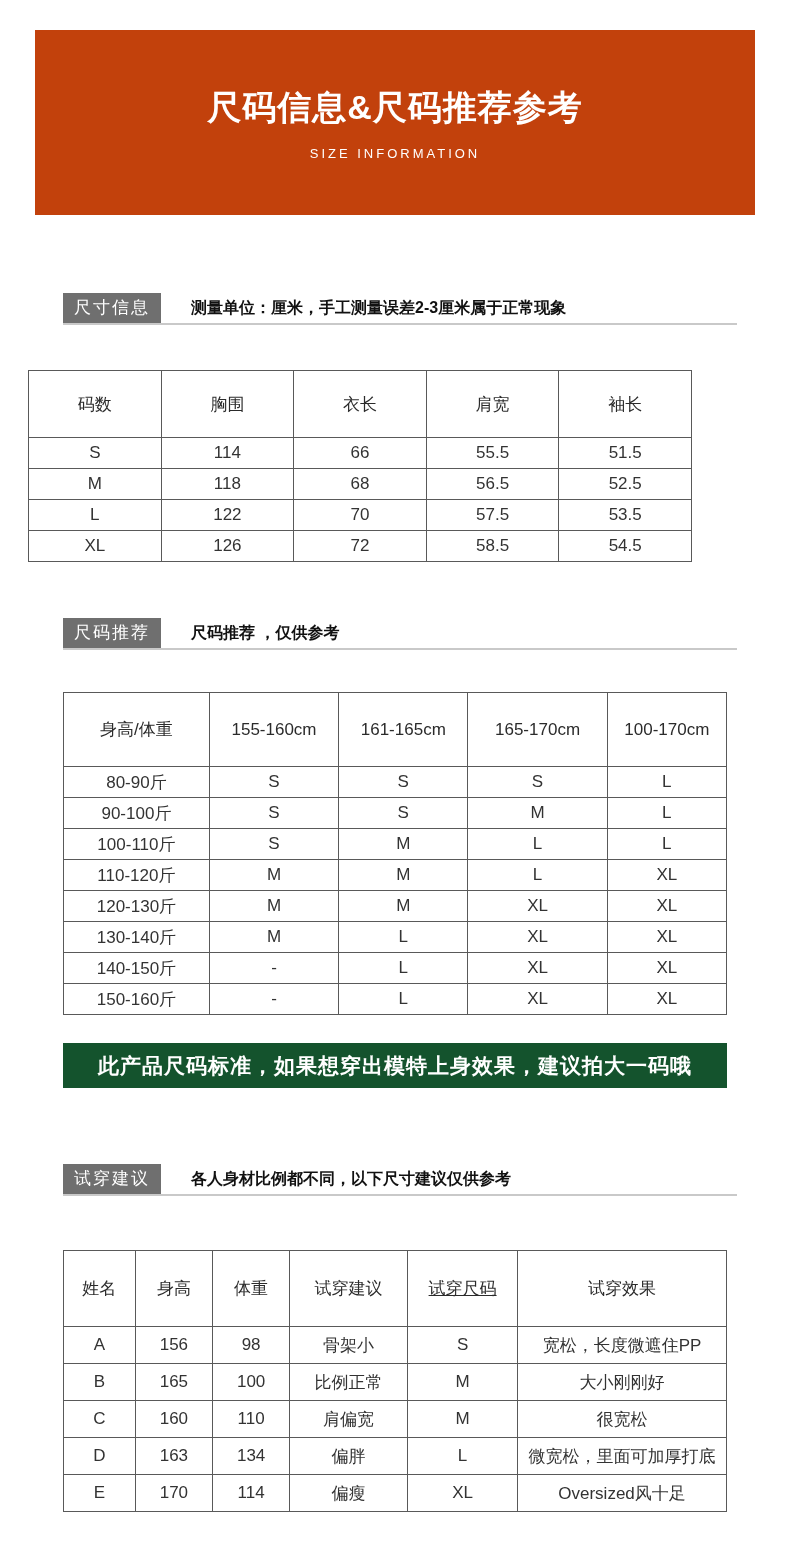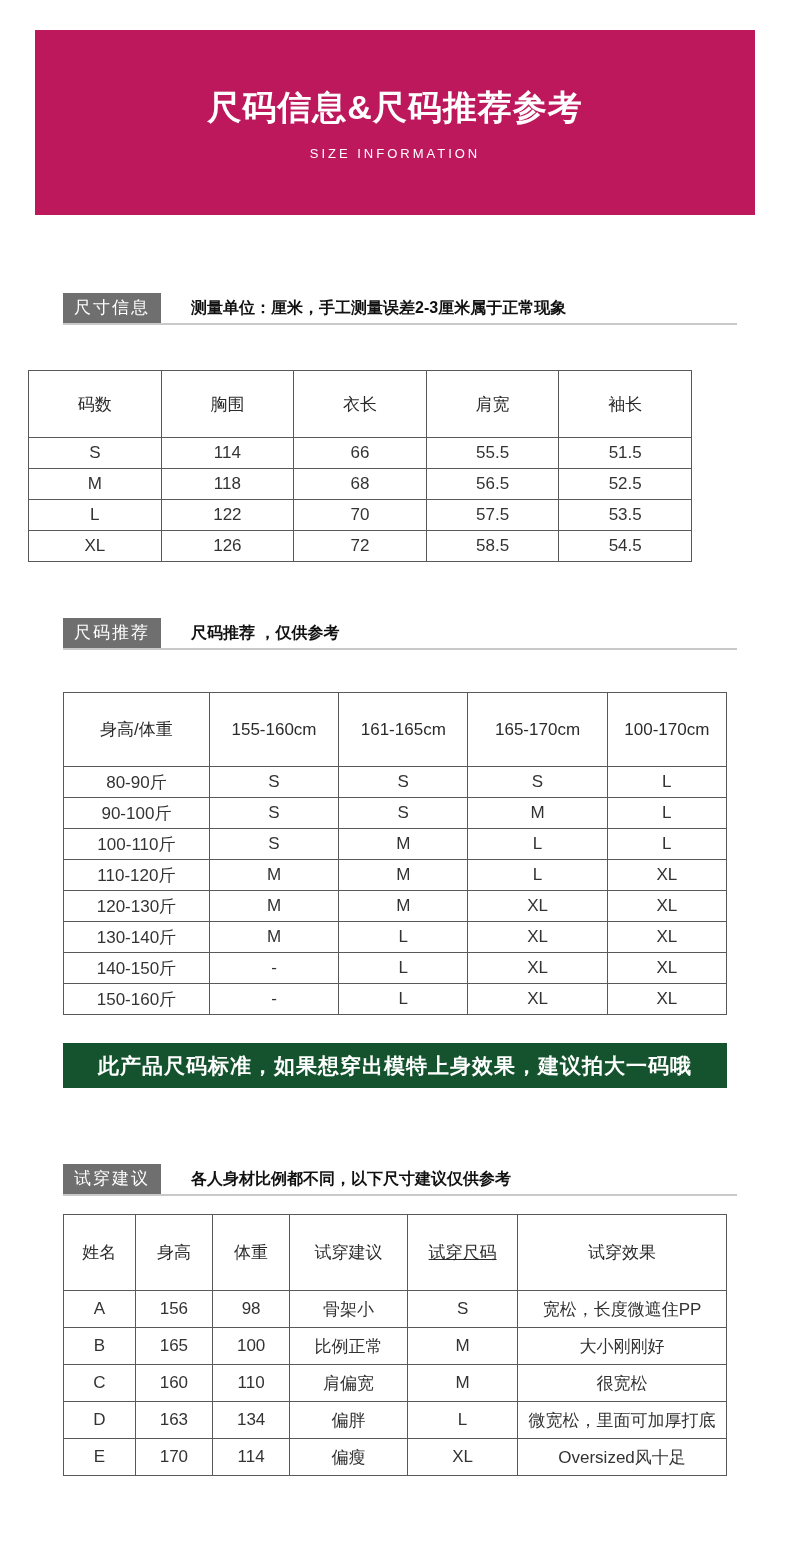--- a/index.html
+++ b/index.html
@@ -78,21 +78,21 @@
   .measure-table td { height: 31px; }
   .measure-table th { width: 20%; }
   .rec-table { margin-top: 42px; }
   .rec-table thead th { height: 74px; }
   .rec-table td { height: 31px; }
   .rec-table th:nth-child(1) { width: 22%; }
   .rec-table th:nth-child(2) { width: 19.5%; }
   .rec-table th:nth-child(3) { width: 19.5%; }
   .rec-table th:nth-child(4) { width: 21%; }
   .rec-table th:nth-child(5) { width: 18%; }
-  .fit-table { margin-top: 18px; margin-bottom: 34px; }
+  .fit-table { margin-top: 54px; margin-bottom: 34px; }
   .fit-table thead th { height: 76px; }
   .fit-table td { height: 37px; }
   .fit-table th:nth-child(1) { width: 10.8%; }
   .fit-table th:nth-child(2) { width: 11.7%; }
   .fit-table th:nth-child(3) { width: 11.6%; }
   .fit-table th:nth-child(4) { width: 17.8%; }
   .fit-table th:nth-child(5) { width: 16.6%; text-decoration: underline; }
   .fit-table th:nth-child(6) { width: 31.5%; }
   
   .notice {
@@ -103,21 +103,21 @@
     background: #9d1c20;
     color: #ffffff;
     font-size: 21px;
     font-weight: bold;
     letter-spacing: 1px;
   }
 </style>
 </head>
 <body>
 
-<div class="banner" style="background: #be185d; color: rgb(255, 255, 255);">
+<div class="banner" style="background: #c2410c; color: rgb(255, 255, 255);">
   <div class="banner-title">尺码信息&amp;尺码推荐参考</div>
   <div class="banner-sub">SIZE INFORMATION</div>
 </div>
 
 <div class="sec-head mt-s1">
   <span class="sec-badge">尺寸信息</span>
   <span class="sec-note">测量单位：厘米，手工测量误差2-3厘米属于正常现象</span>
 </div>
 
 <table class="measure-table">

